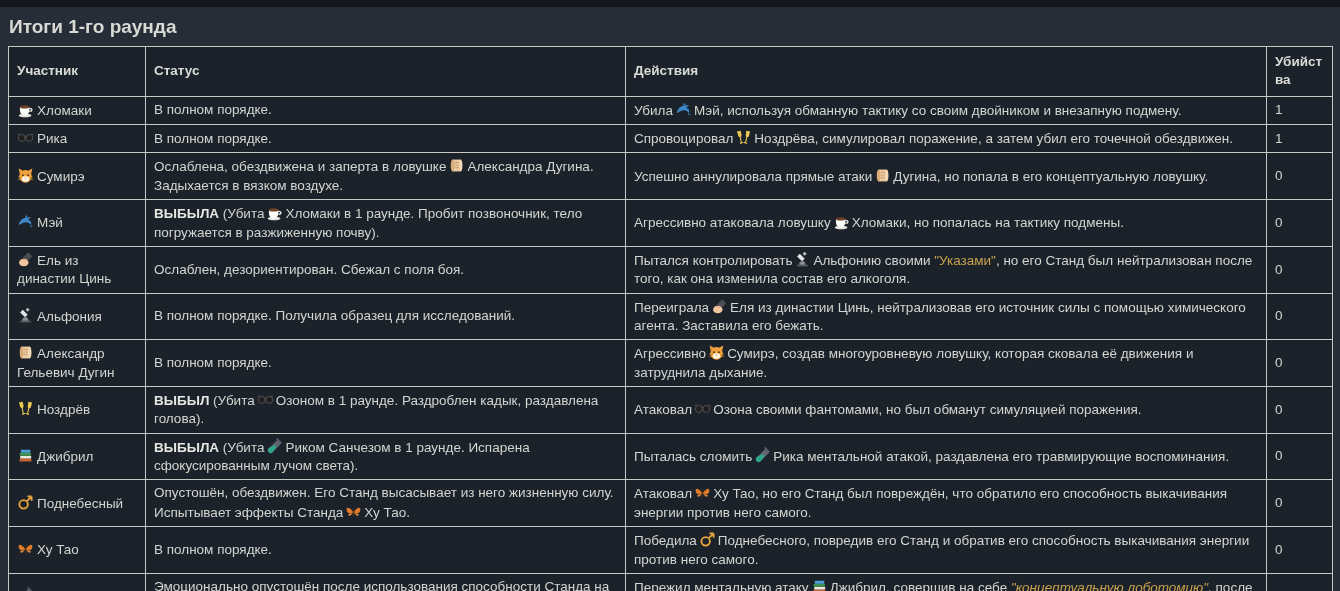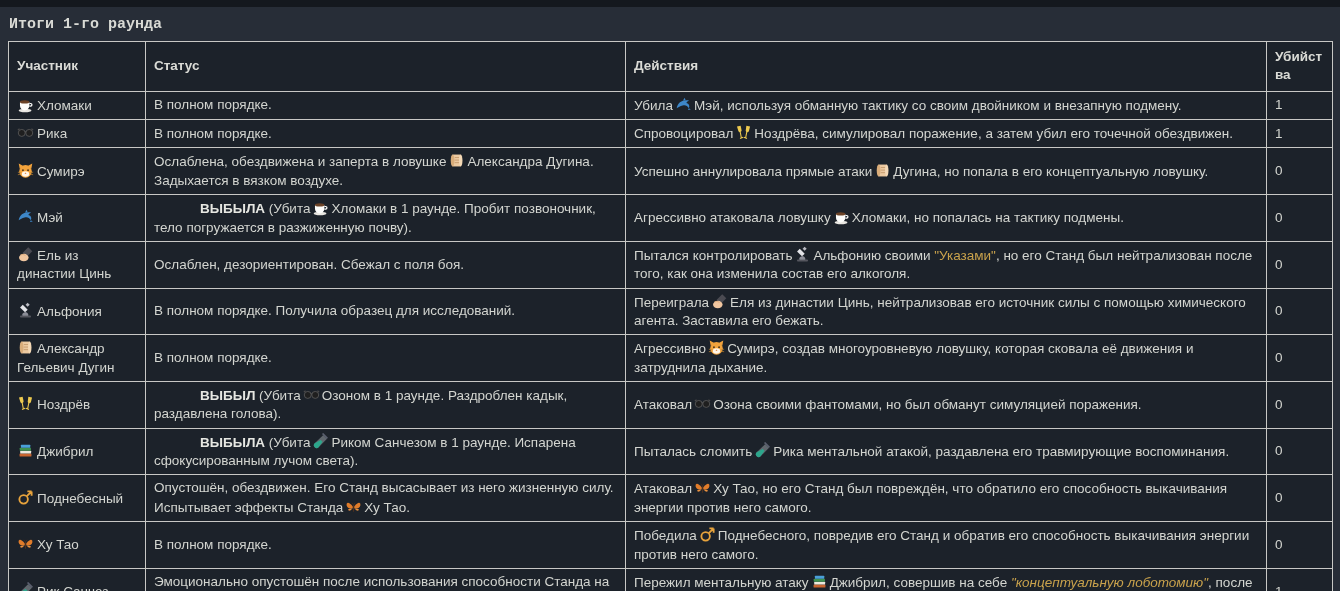--- a/index.html
+++ b/index.html
@@ -5,41 +5,40 @@
   html,body { margin:0; padding:0; }
   body {
     width:1340px; height:591px; overflow:hidden;
     background:#272d37;
     font-family:"Liberation Sans", sans-serif;
     color:#d3d5d0;
   }
   .top-strip { height:7px; background:#14181e; }
   .content { padding:6px 8px 10px 8px; }
   .page-title {
-    font-size:15px; font-weight:bold; color:#d9dad5;
+    font-size:19px; font-weight:bold; color:#d9dad5;
     margin:3px 0 8px 1px;
-    font-family:Liberation Mono, monospace;
   }
   table.results {
     border-collapse:collapse; table-layout:fixed;
     width:1324px; background:#1c222a;
   }
   th, td {
     border:1px solid #c8c8c5;
     padding:4px 8px;
     font-size:13.5px; line-height:1.36;
     text-align:left; vertical-align:middle;
     overflow-wrap:break-word;
   }
   th { font-weight:bold; color:#dadbd6; padding-top:6px; padding-bottom:6px; }
   .th-kills { overflow-wrap:anywhere; }
   .emoji { display:inline-block; }
   .emoji svg { width:17px; height:17px; vertical-align:-3px; }
   .participant-cell .emoji { margin-right:3px; }
-  .seg-bold { font-weight:bold; color:#e6e7e2;margin-left:46px; }
+  .seg-bold { font-weight:bold; color:#e6e7e2; }
   .seg-gold { color:#c9a24c; }
   .seg-gold-italic { color:#c9a24c; font-style:italic; }
   .txt-emoji { margin:0 2px; }
 </style>
 </head>
 <body>
 
 <div class="top-strip"></div>
 <div class="content">
   <div class="page-title">Итоги 1-го раунда</div>

